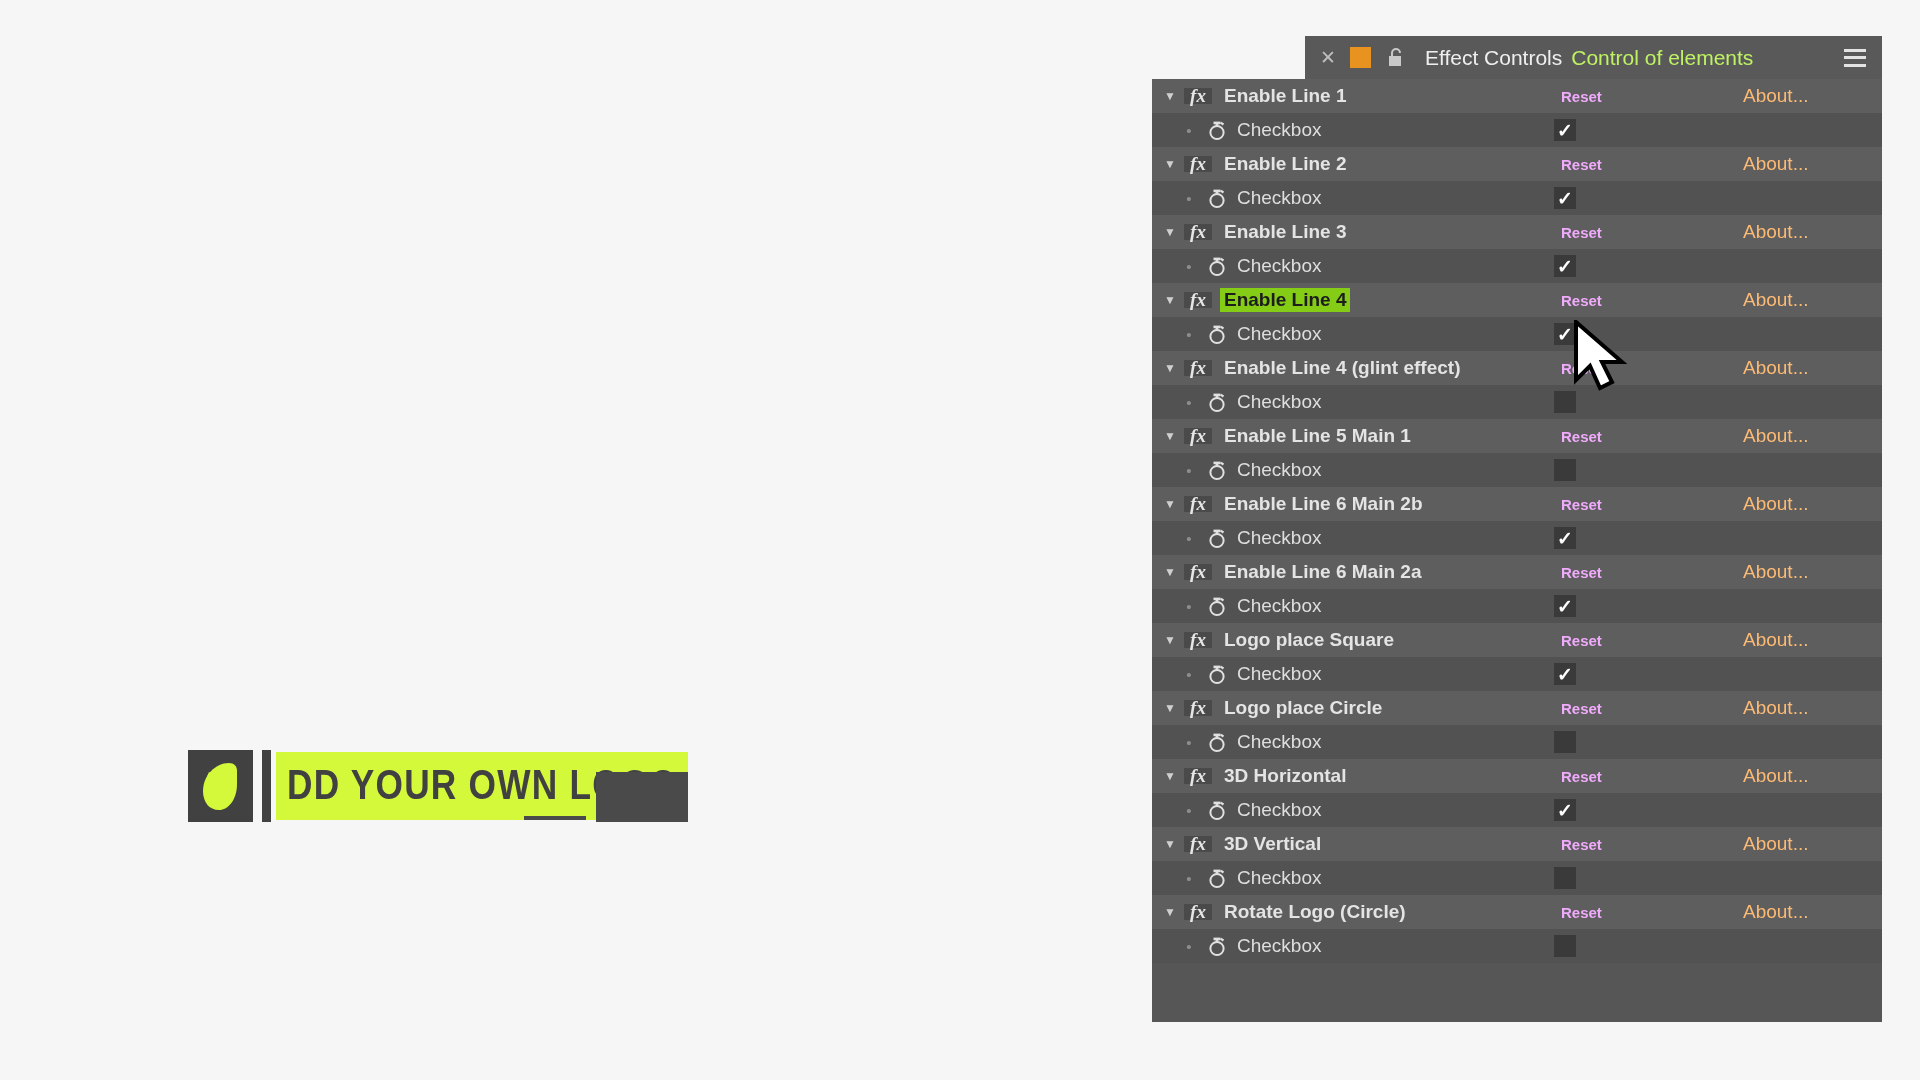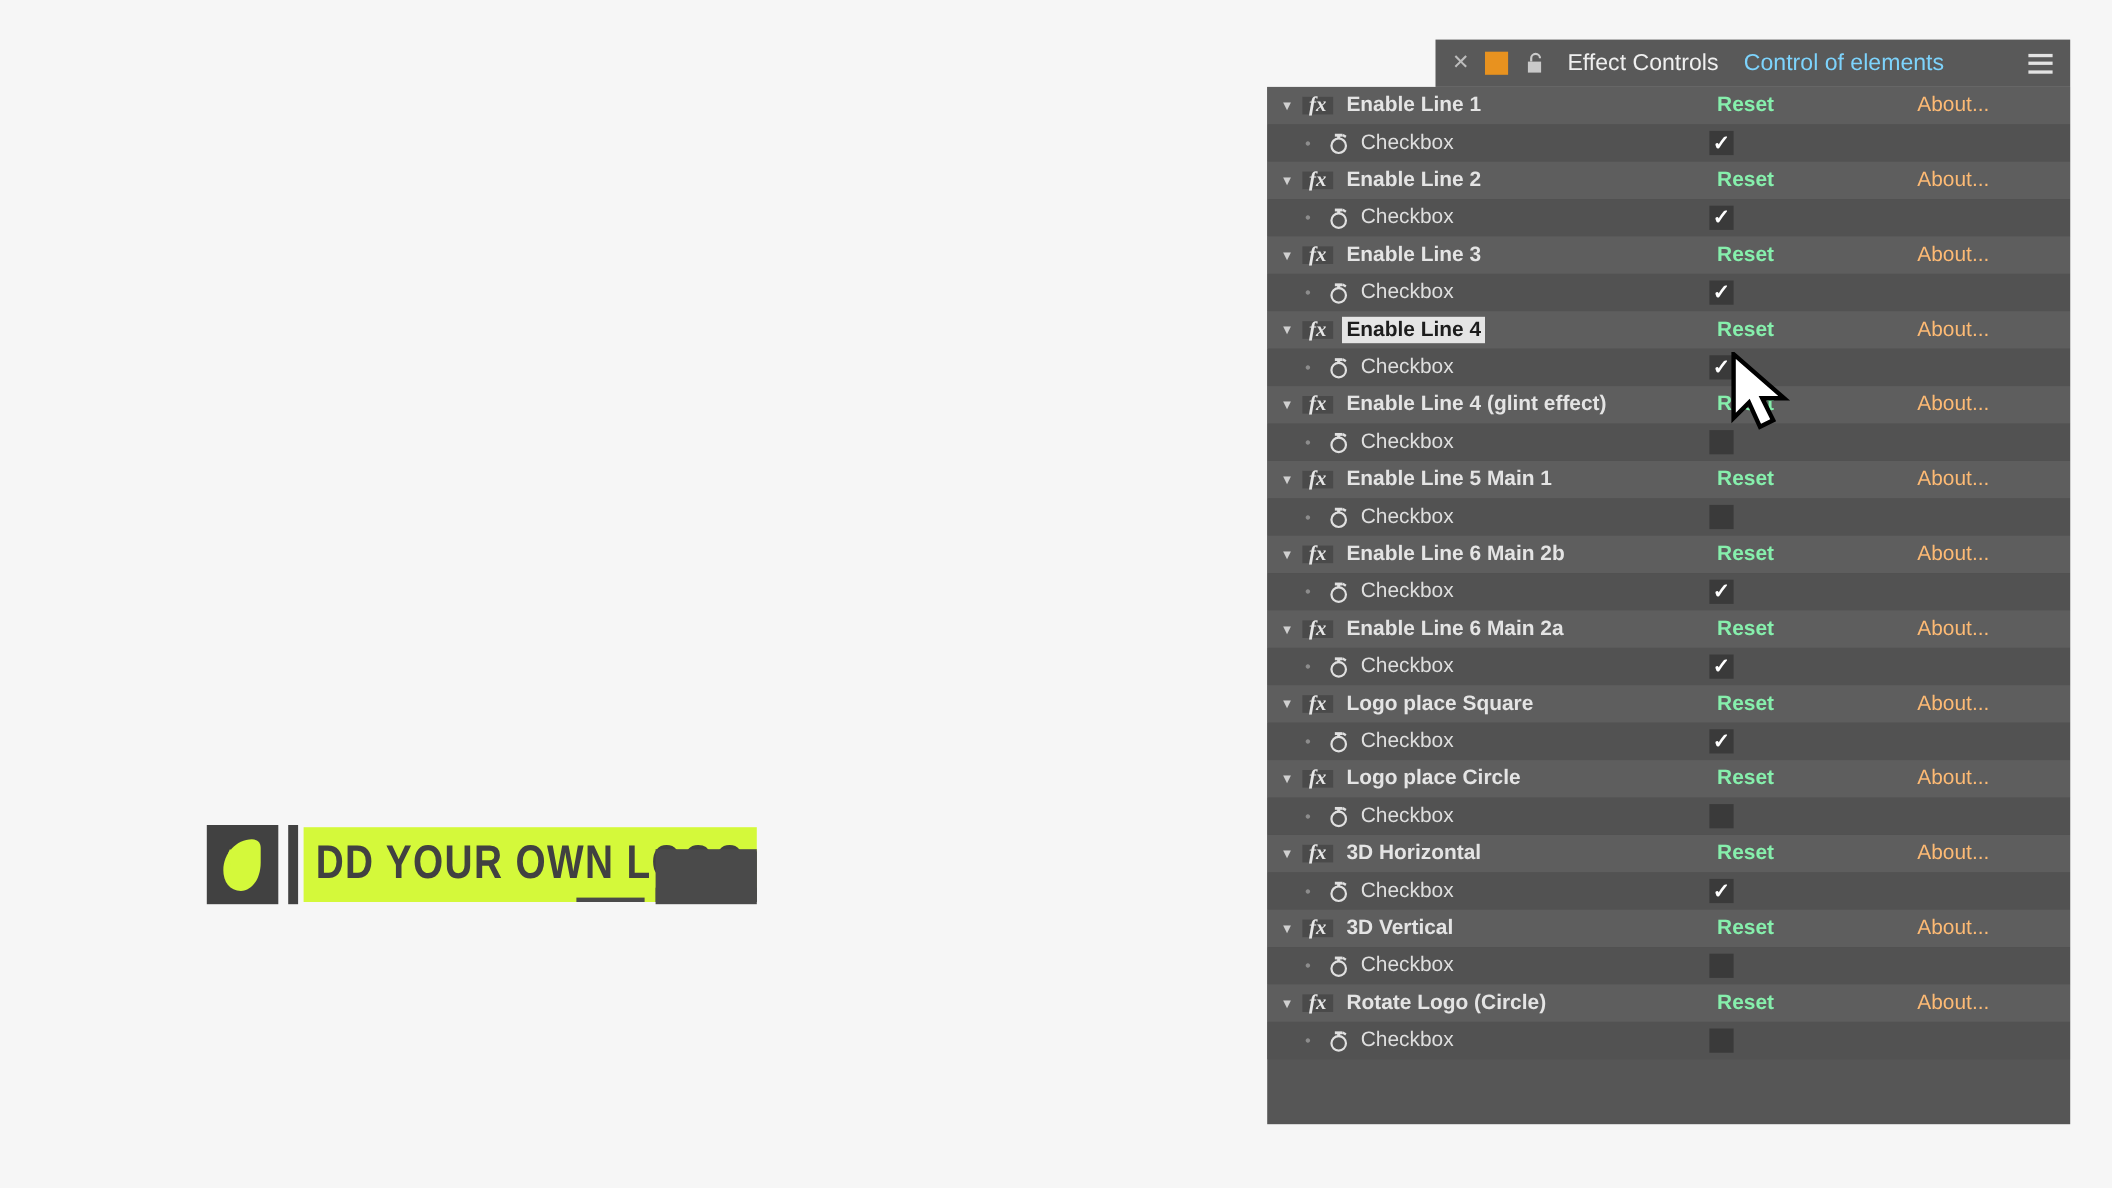--- a/index.html
+++ b/index.html
@@ -148,22 +148,22 @@
     position: relative;
   }
   .tab-title {
     font-size: 21px;
     color: #efefef;
     font-weight: normal;
     white-space: nowrap;
   }
   .tab-subtitle {
     font-size: 21px;
-    color: #7dd3fc;
-    margin-left: 23px;
+    color: #bef264;
+    margin-left: 9px;
     white-space: nowrap;
   }
   .tab-menu {
     margin-left: auto;
     margin-right: 16px;
     width: 22px;
     height: 18px;
     display: flex;
     flex-direction: column;
     justify-content: space-between;
@@ -228,28 +228,28 @@
     justify-content: center;
     margin-right: 8px;
   }
   .effect-title {
     font-size: 19px;
     font-weight: bold;
     color: #e4e4e4;
     padding: 1px 4px;
   }
   .row.selected .effect-title {
-    background: #e5e5e5;
+    background: #84cc16;
     color: #1d1d1d;
   }
   .reset-link {
     position: absolute;
     left: 409px;
-    font-size: 19px;
-    color: #86efac;
+    font-size: 15px;
+    color: #f0abfc;
     font-weight: bold;
   }
   .about-link {
     position: absolute;
     left: 591px;
     font-size: 19px;
     color: #fdba74;
   }
 
   .param-dot {

